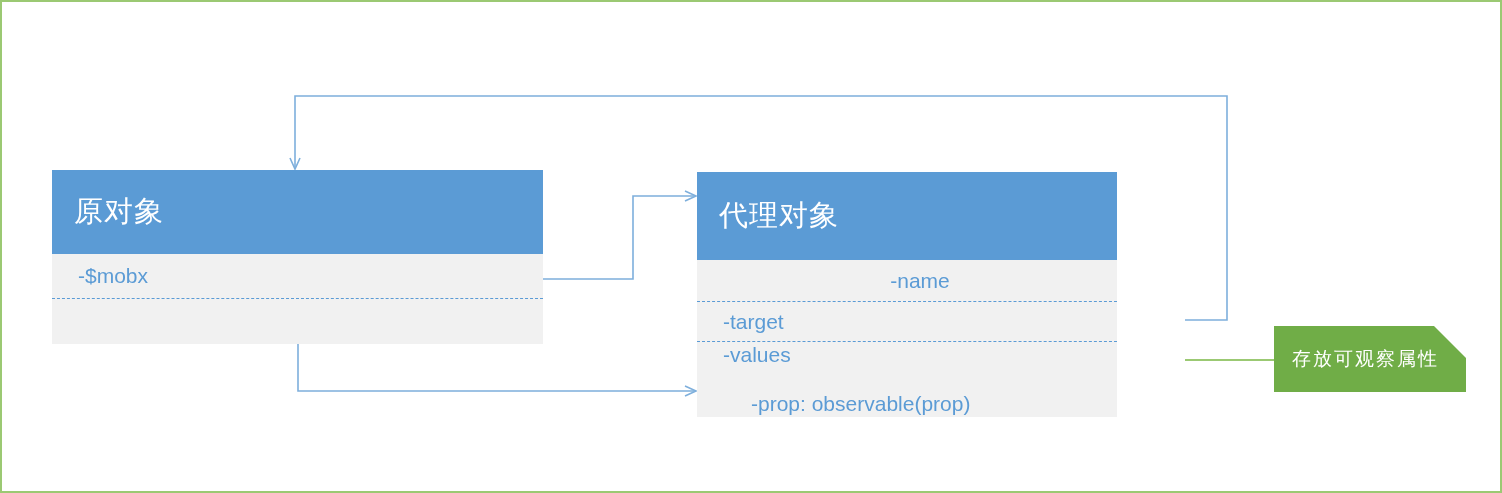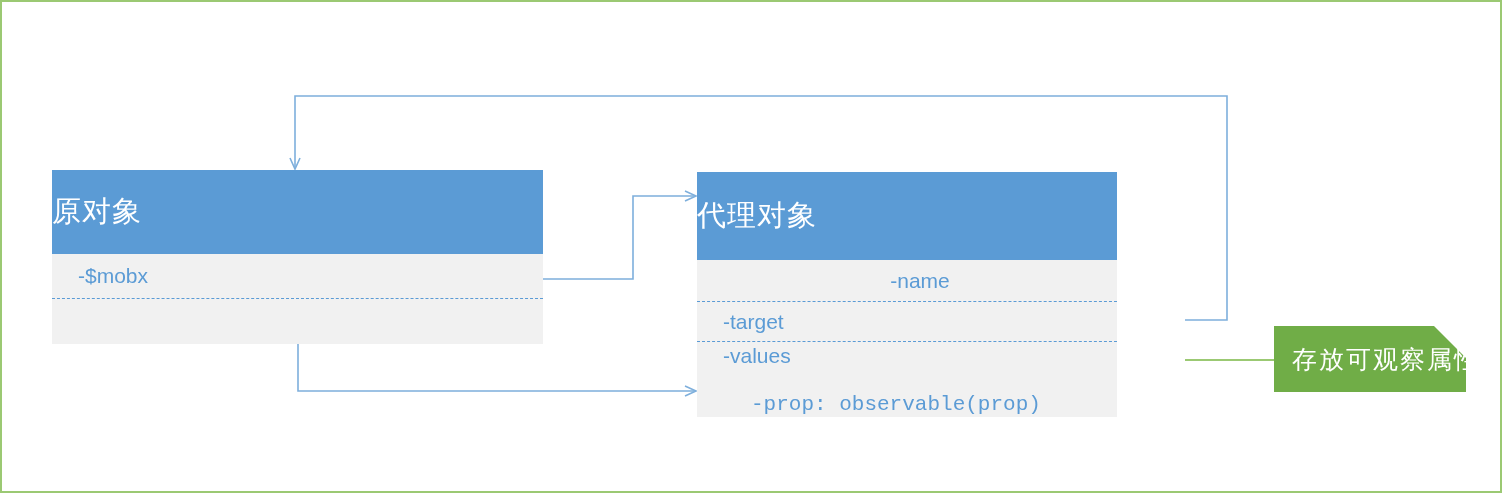--- a/index.html
+++ b/index.html
@@ -33,21 +33,21 @@
     background: #5B9BD5;
     color: #ffffff;
     box-sizing: border-box;
     display: flex;
     align-items: center;
   }
   .umlbox .uml-title {
     font-size: 29px;
     font-weight: 400;
     letter-spacing: 1px;
-    padding-left: 0;
+    padding-left: 22px;
     line-height: 1.1;
     white-space: nowrap;
   }
   .umlbox .uml-body {
     box-sizing: border-box;
     padding: 0;
   }
   .uml-row {
     box-sizing: border-box;
     color: #5B9BD5;
@@ -60,21 +60,20 @@
   }
   .uml-row.sep {
     border-bottom: 1px dashed #5B9BD5;
   }
   .uml-subrow {
     padding-left: 28px;
     color: #5B9BD5;
     font-size: 21px;
     white-space: nowrap;
     margin-top: 6px;
-    font-family: Liberation Mono, monospace;
   }
 
   
   #box-original {
     left: 50px;
     top: 168px;
     width: 491px;
     height: 174px;
   }
   #box-original .uml-header { height: 84px; }
@@ -96,21 +95,21 @@
 
   
   #callout-observable {
     position: absolute;
     left: 1272px;
     top: 324px;
     width: 192px;
     height: 66px;
     background: #70AD47;
     color: #ffffff;
-    font-size: 25px;
+    font-size: 19px;
     letter-spacing: 2px;
     box-sizing: border-box;
     display: flex;
     align-items: center;
     padding-left: 18px;
     white-space: nowrap;
   }
   #callout-fold {
     position: absolute;
     right: 0;

